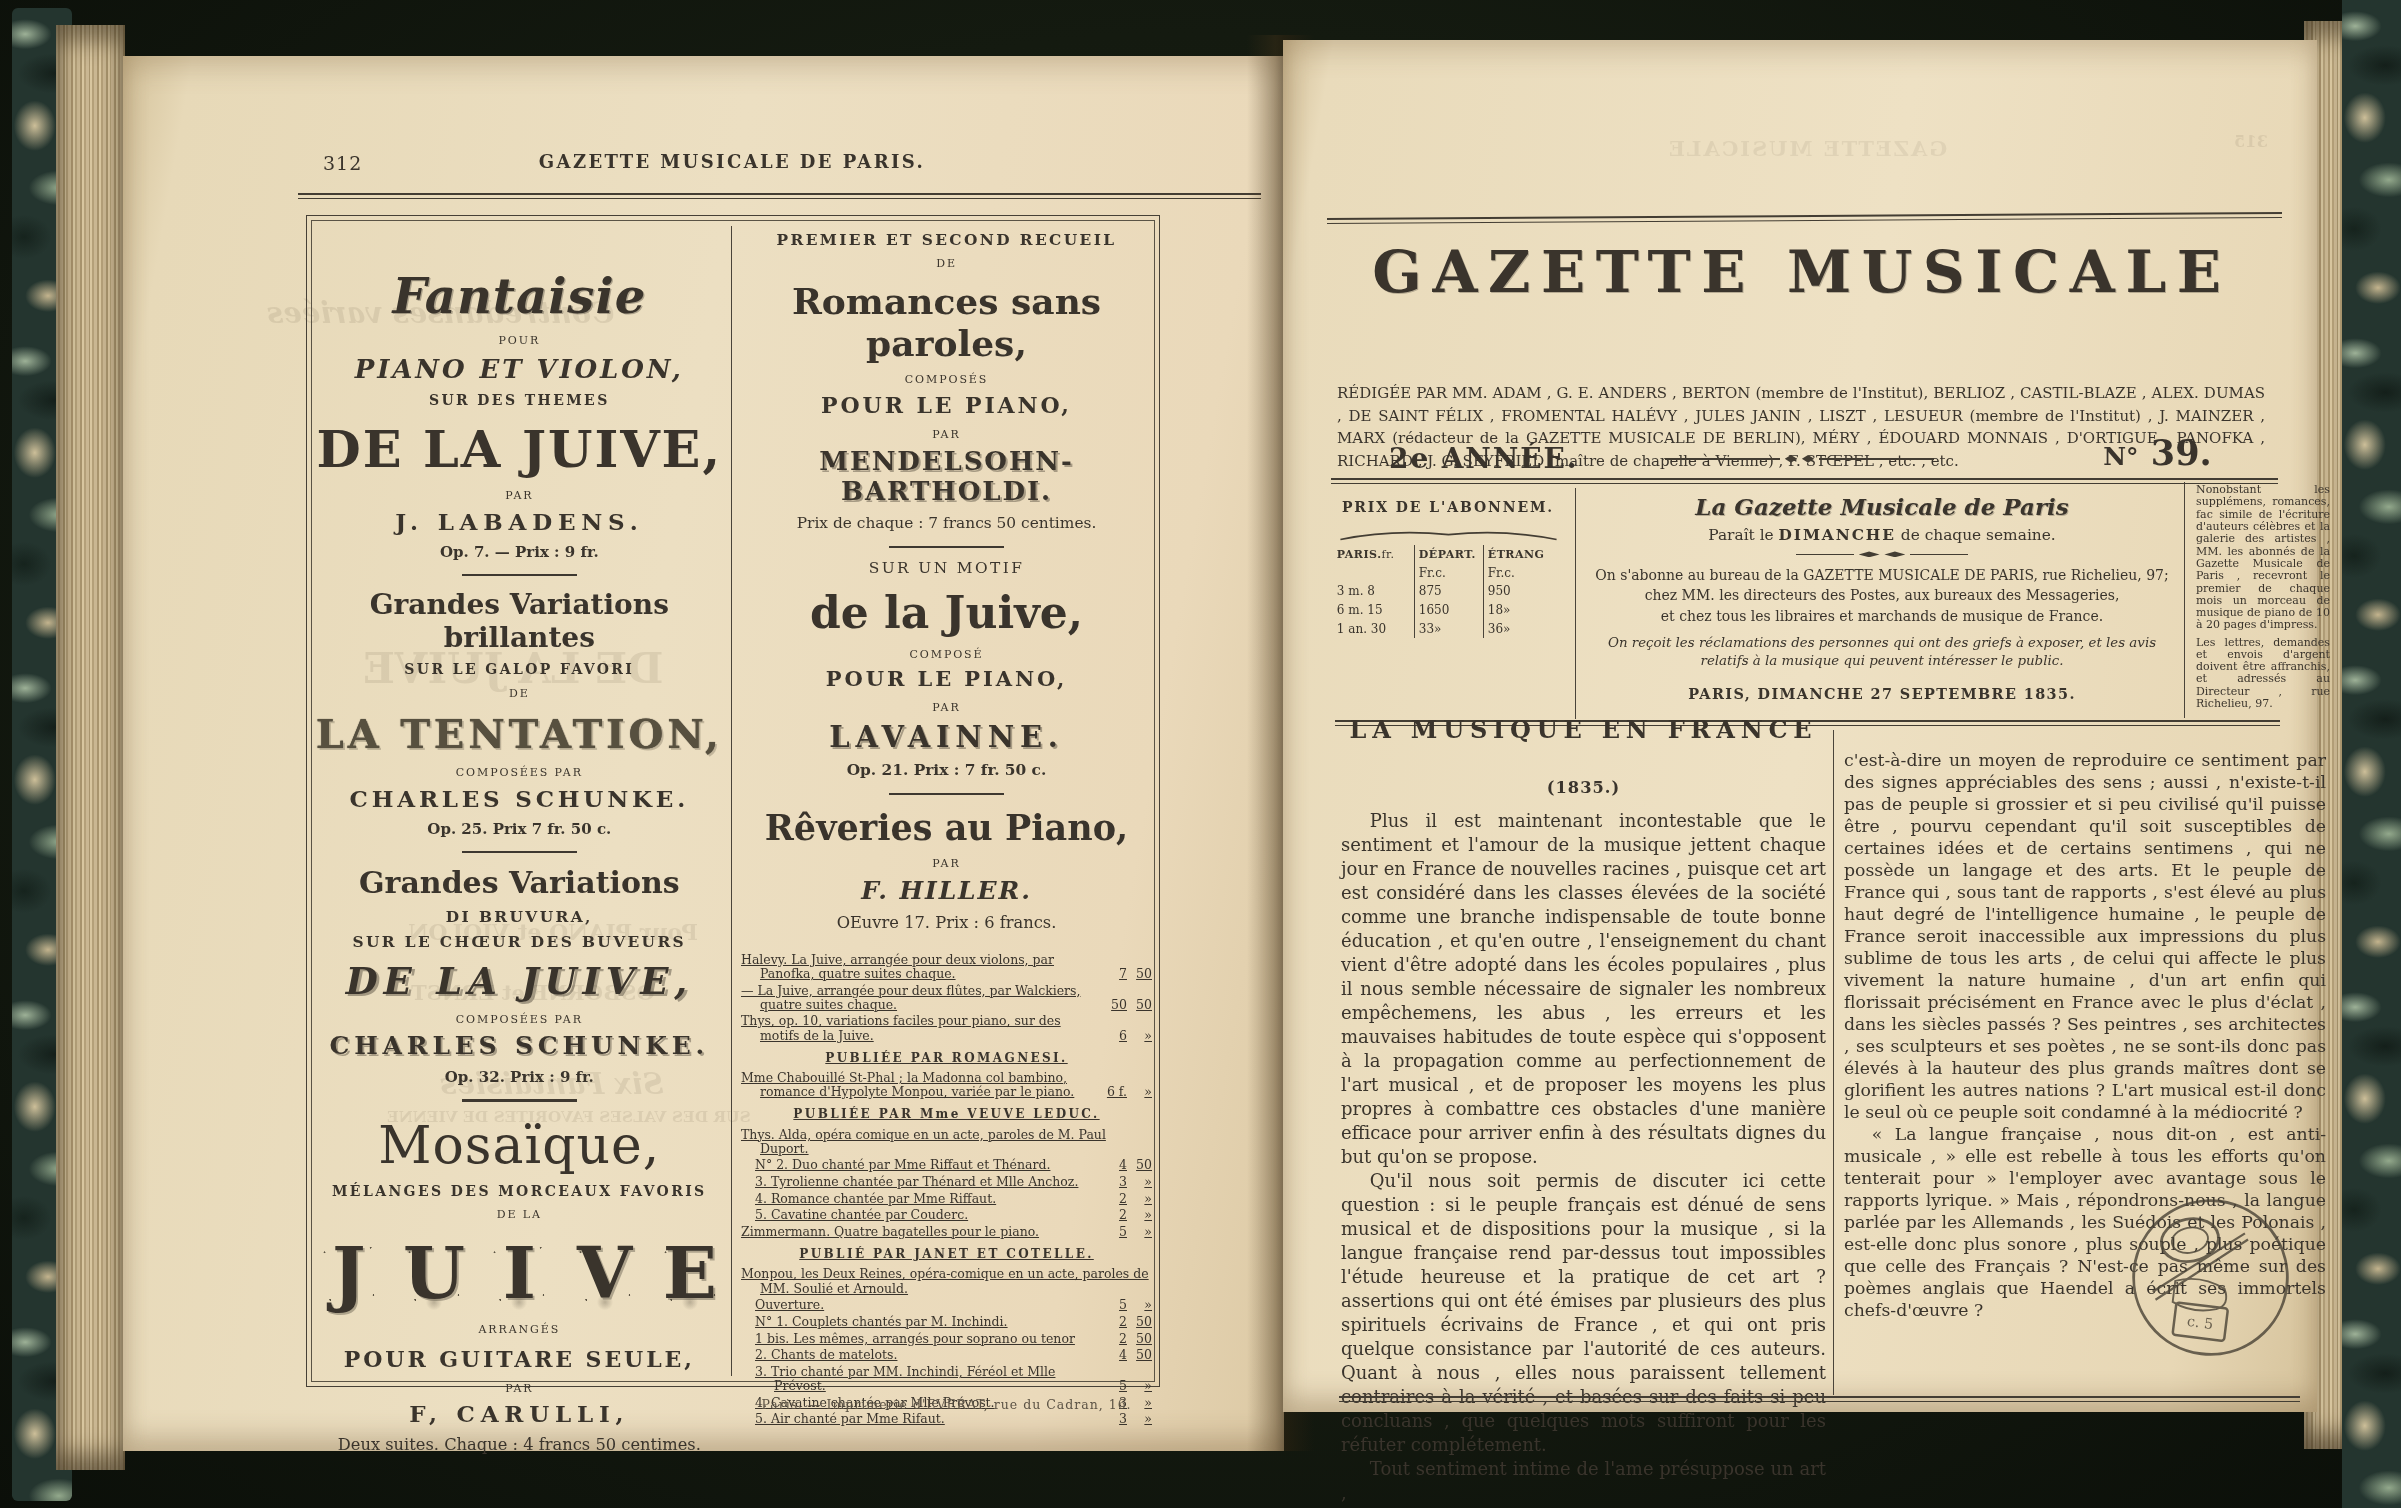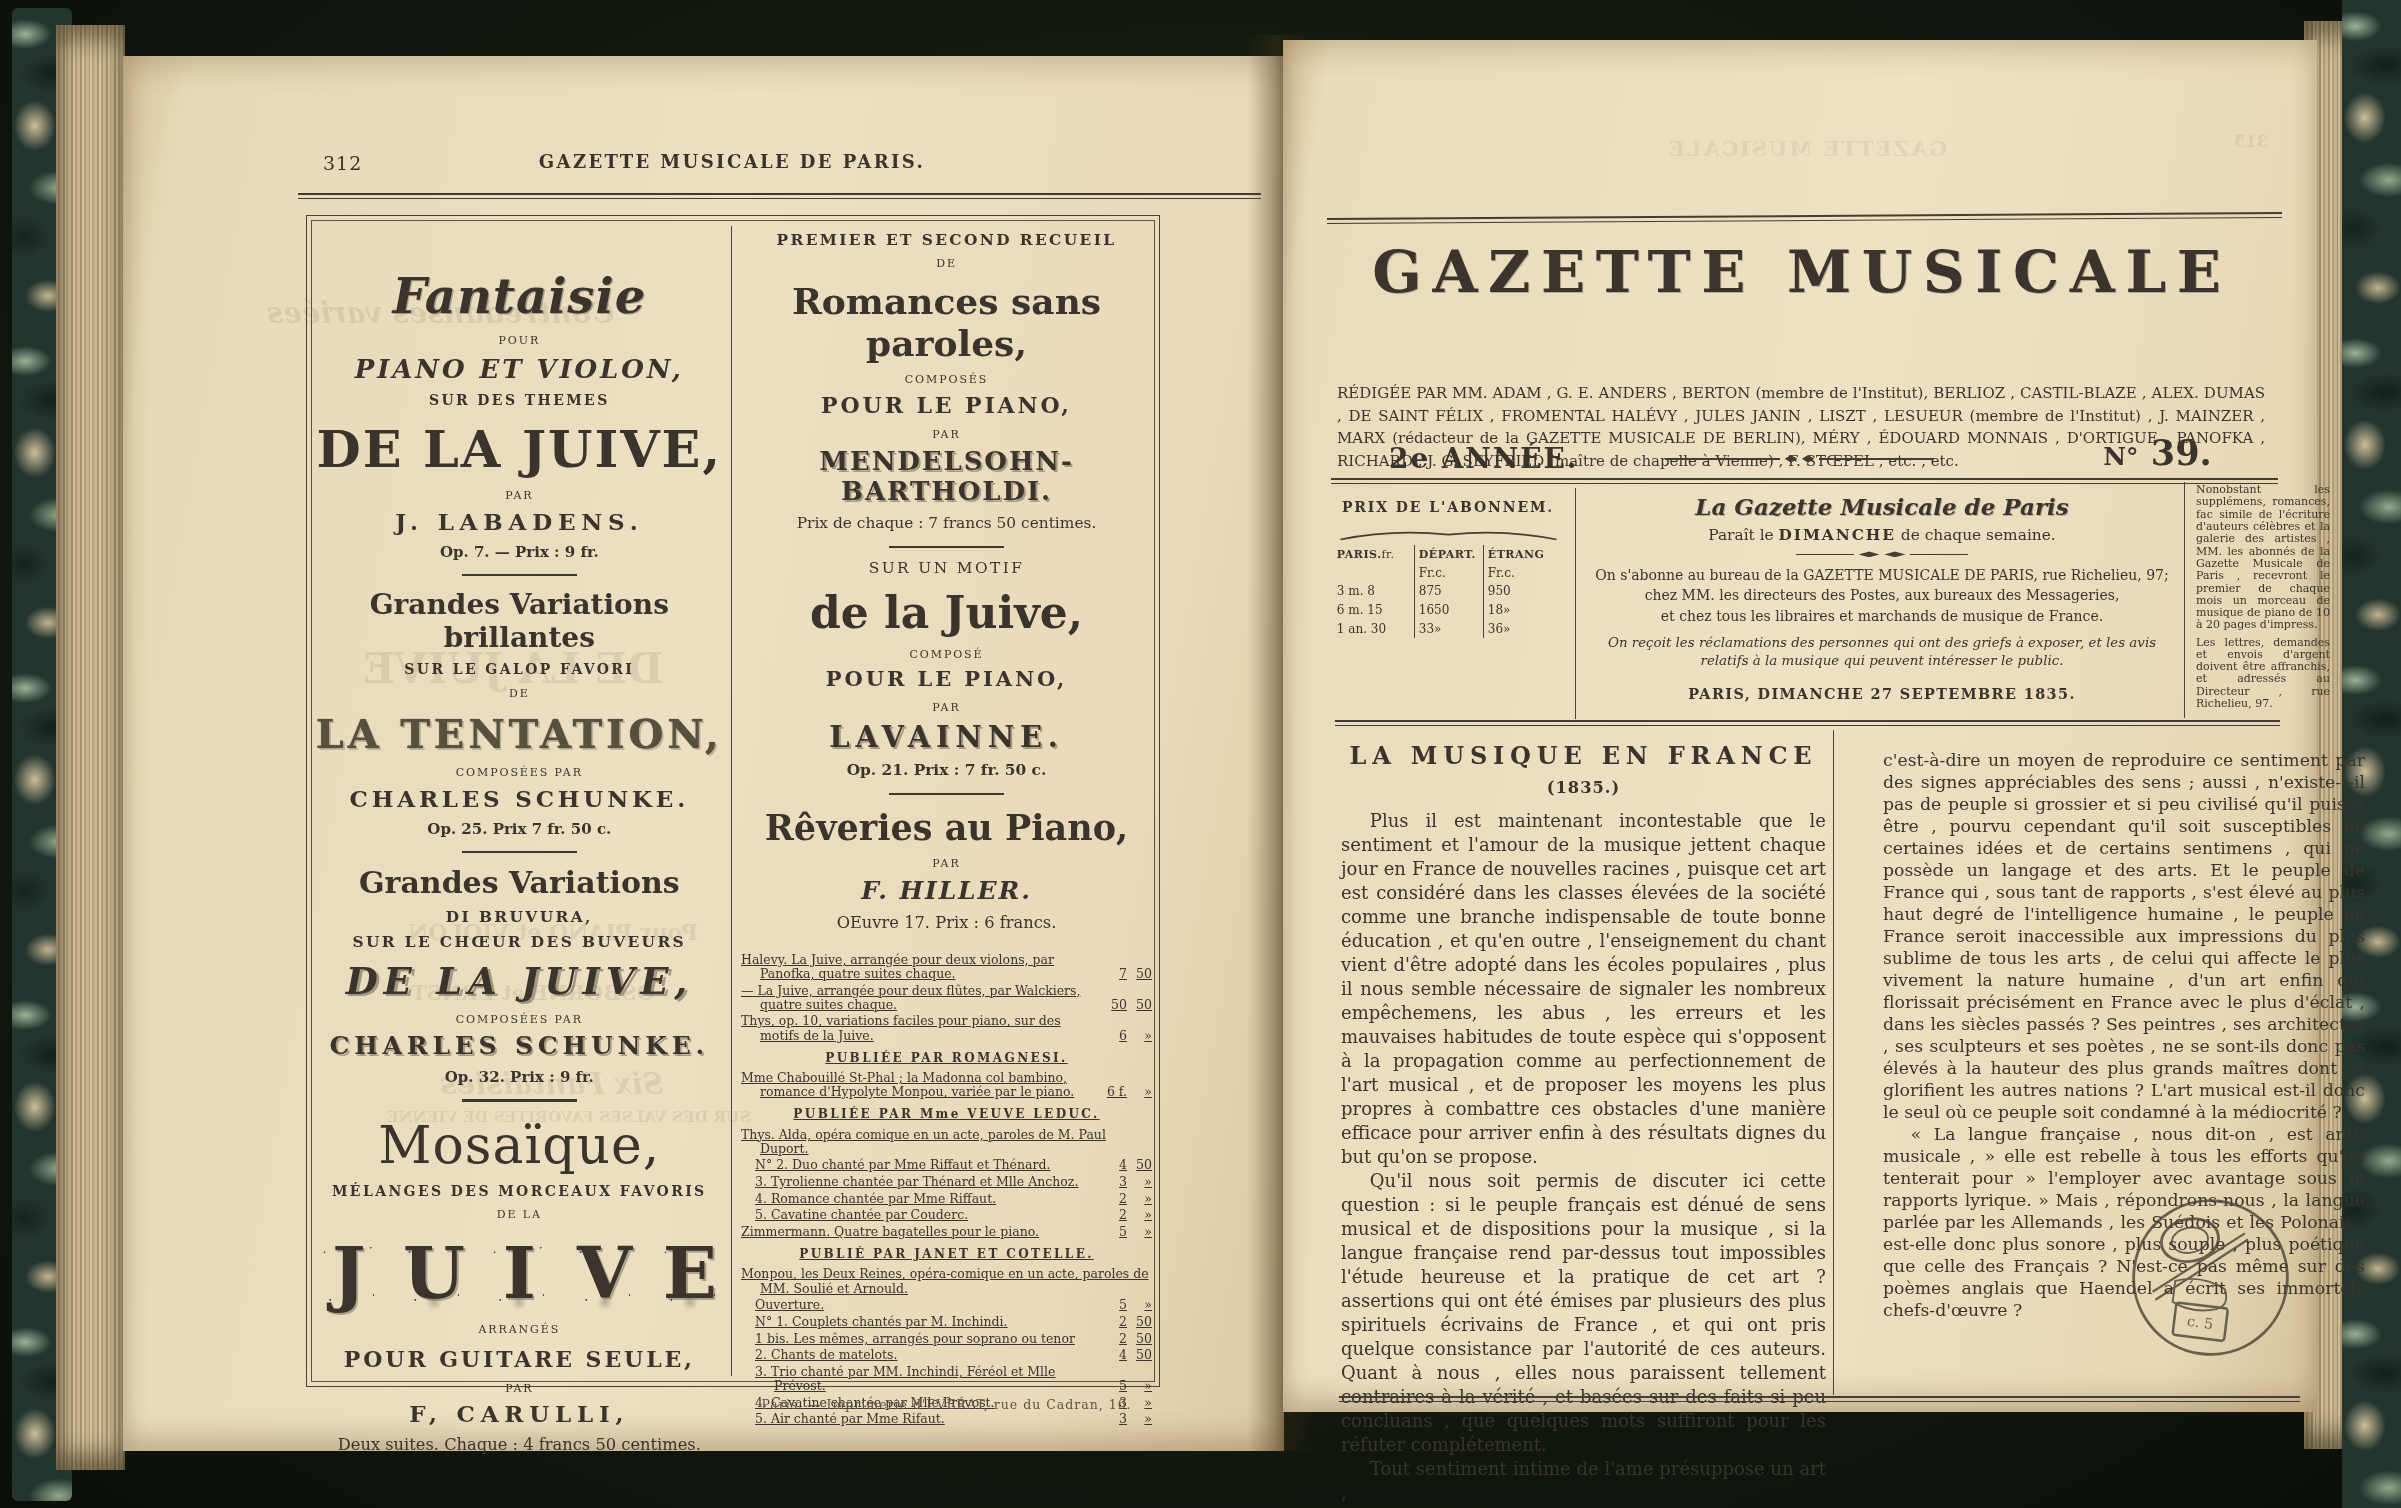--- a/index.html
+++ b/index.html
@@ -409,32 +409,32 @@
     </div>
 
     <div class="abs vrule" style="left:901px;top:442px;height:236px;"></div>
     <div class="abs note" style="left:913px;top:444px;width:134px;">
       <div>Nonobstant les supplémens, romances, fac simile de l'écriture d'auteurs célèbres et la galerie des artistes , MM. les abonnés de la Gazette Musicale de Paris , recevront le premier de chaque mois un morceau de musique de piano de 10 à 20 pages d'impress.</div>
       <div style="margin-top:4.8px;">Les lettres, demandes et envois d'argent doivent être affranchis, et adressés au Directeur , rue Richelieu, 97.</div>
     </div>
 
     <div class="abs drule" style="left:52px;top:680px;width:945px;"></div>
 
-    <div class="abs art-head c" style="left:58px;top:701px;width:485px;">LA MUSIQUE EN FRANCE</div>
+    <div class="abs art-head c" style="left:58px;top:675px;width:485px;">LA MUSIQUE EN FRANCE</div>
     <div class="abs art-year c" style="left:58px;top:738px;width:485px;">(1835.)</div>
 
     <div class="abs artcol artcol1" style="left:58px;top:769px;width:485px;">
       <p>Plus il est maintenant incontestable que le sentiment et l'amour de la musique jettent chaque jour en France de nouvelles racines , puisque cet art est considéré dans les classes élevées de la société comme une branche indispensable de toute bonne éducation , et qu'en outre , l'enseignement du chant vient d'être adopté dans les écoles populaires , plus il nous semble nécessaire de signaler les nombreux empêchemens, les abus , les erreurs et les mauvaises habitudes de toute espèce qui s'opposent à la propagation comme au perfectionnement de l'art musical , et de proposer les moyens les plus propres à combattre ces obstacles d'une manière efficace pour arriver enfin à des résultats dignes du but qu'on se propose.</p>
       <p>Qu'il nous soit permis de discuter ici cette question : si le peuple français est dénué de sens musical et de dispositions pour la musique , si la langue française rend par-dessus tout impossibles l'étude heureuse et la pratique de cet art ? assertions qui ont été émises par plusieurs des plus spirituels écrivains de France , et qui ont pris quelque consistance par l'autorité de ces auteurs. Quant à nous , elles nous paraissent tellement contraires à la vérité , et basées sur des faits si peu concluans , que quelques mots suffiront pour les réfuter complétement.</p>
       <p>Tout sentiment intime de l'ame présuppose un art ,</p>
     </div>
 
     <div class="abs vrule" style="left:550px;top:690px;height:665px;"></div>
 
-    <div class="abs artcol artcol2" style="left:561px;top:709px;width:482px;margin-left:39px;">
+    <div class="abs artcol artcol2" style="left:561px;top:709px;width:482px;">
       <p style="text-indent:0;">c'est-à-dire un moyen de reproduire ce sentiment par des signes appréciables des sens ; aussi , n'existe-t-il pas de peuple si grossier et si peu civilisé qu'il puisse être , pourvu cependant qu'il soit susceptibles de certaines idées et de certains sentimens , qui ne possède un langage et des arts. Et le peuple de France qui , sous tant de rapports , s'est élevé au plus haut degré de l'intelligence humaine , le peuple de France seroit inaccessible aux impressions du plus sublime de tous les arts , de celui qui affecte le plus vivement la nature humaine , d'un art enfin qui florissait précisément en France avec le plus d'éclat , dans les siècles passés ? Ses peintres , ses architectes , ses sculpteurs et ses poètes , ne se sont-ils donc pas élevés à la hauteur des plus grands maîtres dont se glorifient les autres nations ? L'art musical est-il donc le seul où ce peuple soit condamné à la médiocrité ?</p>
       <p>« La langue française , nous dit-on , est anti-musicale , » elle est rebelle à tous les efforts qu'on tenterait pour » l'employer avec avantage sous le rapports lyrique. » Mais , répondrons-nous , la langue parlée par les Allemands , les Suédois et les Polonais , est-elle donc plus sonore , plus souple , plus poétique que celle des Français ? N'est-ce pas même sur des poèmes anglais que Haendel a écrit ses immortels chefs-d'œuvre ?</p>
     </div>
 
     <div class="abs drule" style="left:56px;top:1356px;width:961px;"></div>
 
     <svg class="abs stamp" style="left:843px;top:1153px;" width="169" height="169" viewBox="0 0 176 176">
       <circle cx="88" cy="88" r="80" fill="none" stroke="#4a4336" stroke-width="3"></circle>
       <ellipse cx="62" cy="52" rx="30" ry="22" fill="none" stroke="#4a4336" stroke-width="3" transform="rotate(-18 62 52)"></ellipse>
       <ellipse cx="62" cy="52" rx="19" ry="13" fill="none" stroke="#4a4336" stroke-width="2" transform="rotate(-18 62 52)"></ellipse>

